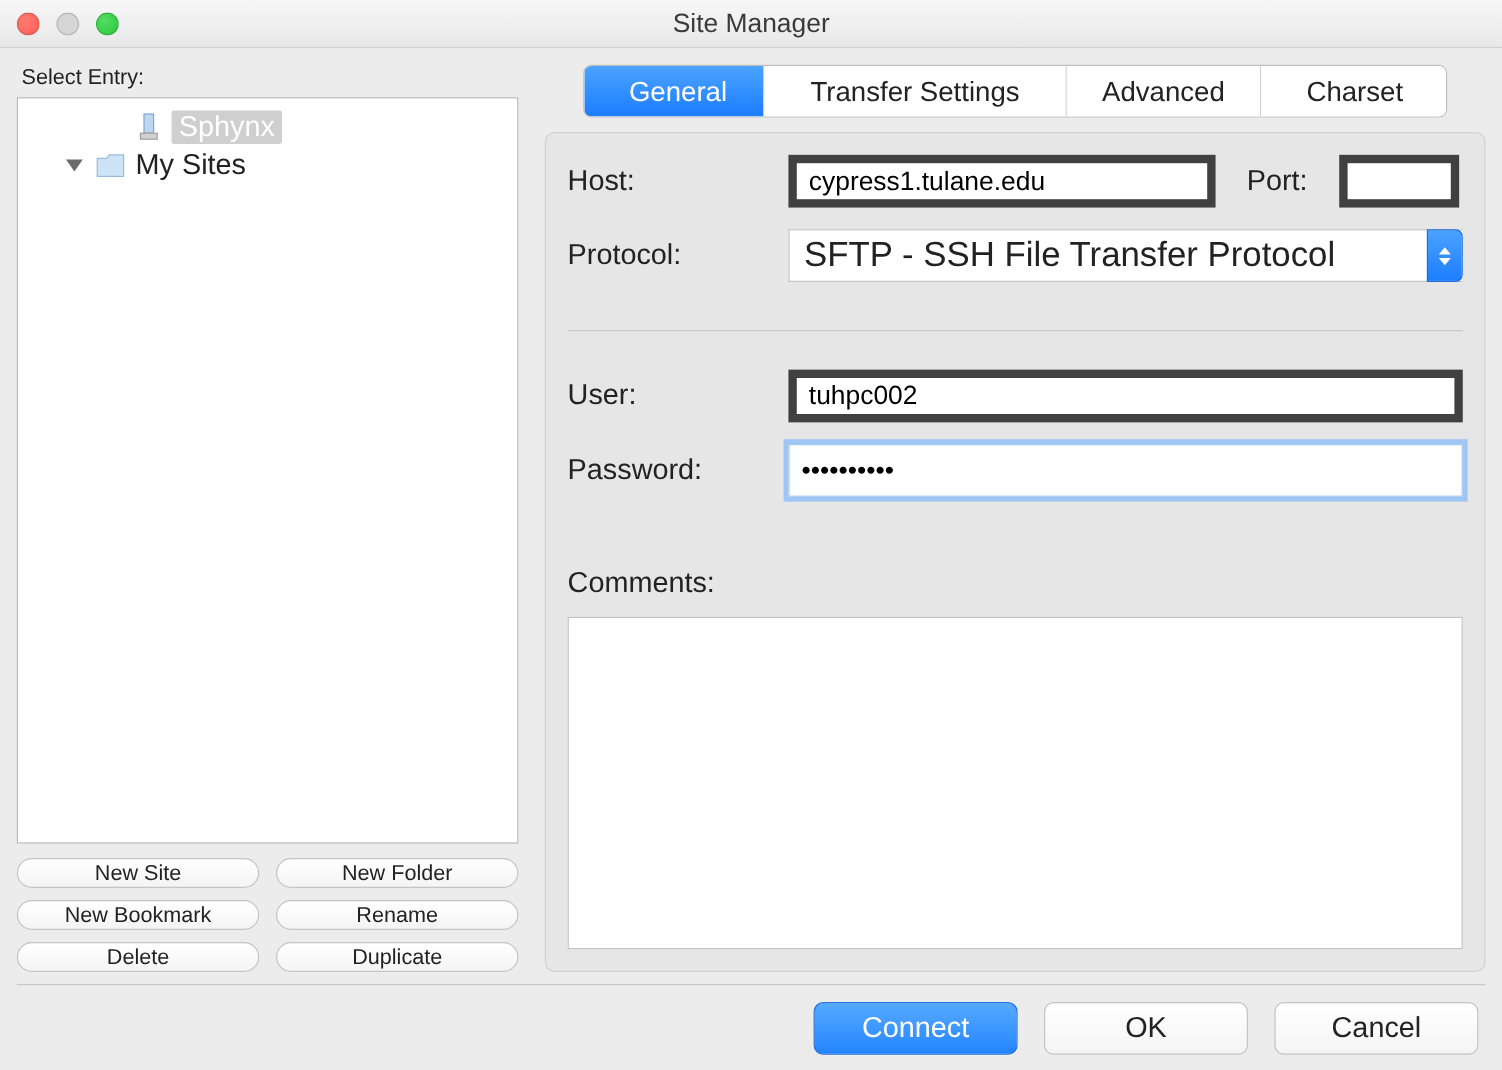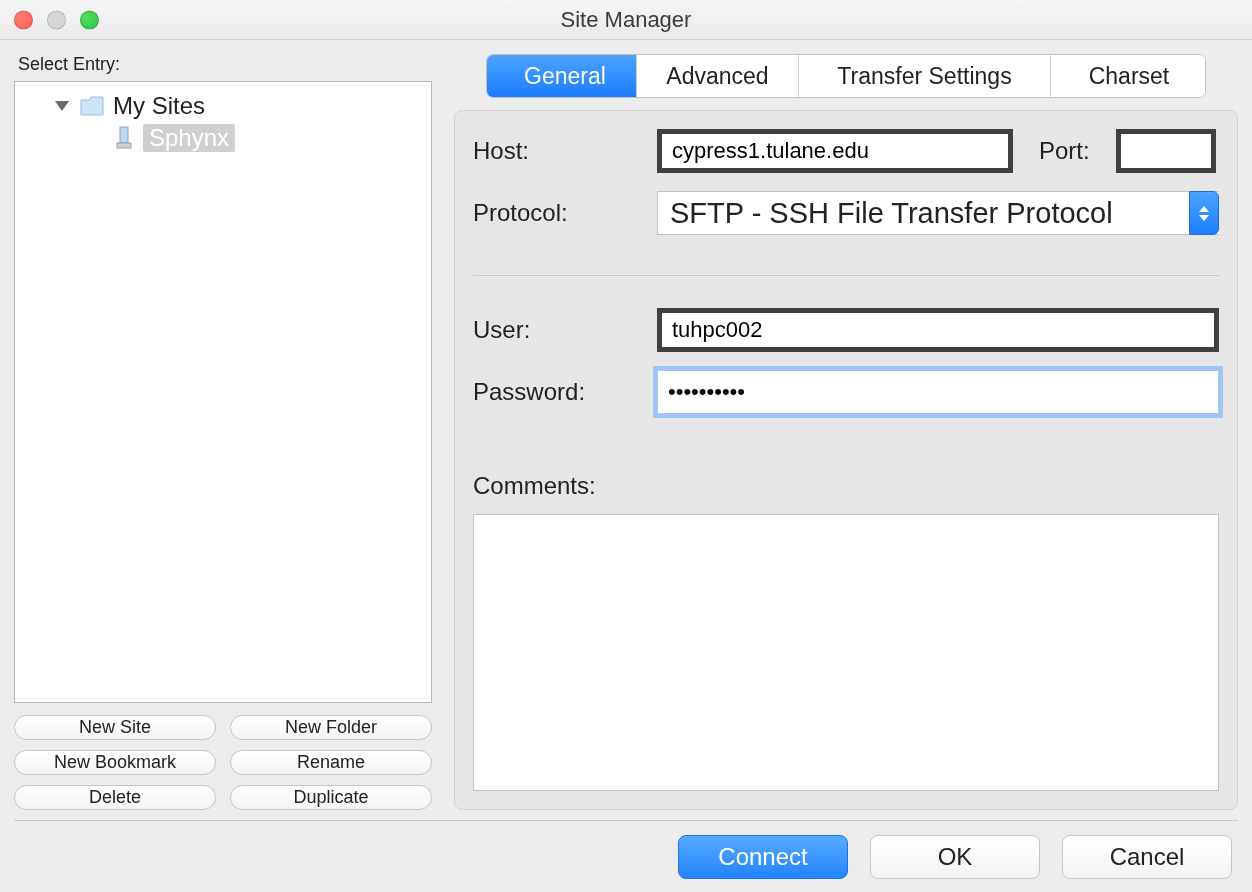--- a/index.html
+++ b/index.html
@@ -167,21 +167,21 @@
     gap: 26px;
     margin-bottom: 18px;
   }
   .formrow .flabel {
     width: 158px;
     font-size: 24px;
   }
 
   .textin {
     height: 44px;
-    border: 5px solid #404040;
+    border: 7px solid #404040;
     background: #fff;
     font-size: 22px;
     padding: 0 10px;
     font-family: inherit;
   }
   .textin.focus {
     outline: none;
     border: 1px solid #a0c8f0;
     box-shadow: 0 0 0 4px rgba(100,170,255,0.55);
   }
@@ -283,55 +283,55 @@
   </div>
   <div class="title">Site Manager</div>
 </div>
 
 <div class="content">
 
   <div class="left-panel">
     <div class="select-entry-label">Select Entry:</div>
 
     <div class="tree">
+      <div class="tree-row indent2">
+        <span class="site-icon">
+          <svg width="22" height="26" viewBox="0 0 22 26">
+            <rect x="7" y="2" width="8" height="16" fill="#bcd7ef" stroke="#7ea8d0"></rect>
+            <rect x="4" y="18" width="14" height="5" fill="#d0d0d0" stroke="#a0a0a0"></rect>
+          </svg>
+        </span>
+        <span class="tree-label sel">Sphynx</span>
+      </div>
       <div class="tree-row indent1">
         <span class="disclosure"></span>
         <span class="folder-icon">
           <svg width="26" height="24" viewBox="0 0 26 24">
             <path d="M2 6 L10 6 L12 3 L24 3 L24 21 L2 21 Z" fill="#cfe3f7" stroke="#9abbe0"></path>
           </svg>
         </span>
         <span class="tree-label">My Sites</span>
-      </div>
-      <div class="tree-row indent2">
-        <span class="site-icon">
-          <svg width="22" height="26" viewBox="0 0 22 26">
-            <rect x="7" y="2" width="8" height="16" fill="#bcd7ef" stroke="#7ea8d0"></rect>
-            <rect x="4" y="18" width="14" height="5" fill="#d0d0d0" stroke="#a0a0a0"></rect>
-          </svg>
-        </span>
-        <span class="tree-label sel">Sphynx</span>
       </div>
     </div>
 
     <div class="tree-buttons">
       <button class="btn">New Site</button>
       <button class="btn">New Folder</button>
       <button class="btn">New Bookmark</button>
       <button class="btn">Rename</button>
       <button class="btn">Delete</button>
       <button class="btn">Duplicate</button>
     </div>
   </div>
 
   <div class="right-panel">
     <div class="tabbar">
       <div class="tab general active">General</div>
+      <div class="tab transfer">Transfer Settings</div>
       <div class="tab advanced">Advanced</div>
-      <div class="tab transfer">Transfer Settings</div>
       <div class="tab charset">Charset</div>
     </div>
 
     <div class="tabpane">
 
       <div class="formrow">
         <div class="flabel">Host:</div>
         <input class="textin" style="width: 356px;" type="text" value="cypress1.tulane.edu">
         <div class="flabel" style="width:auto">Port:</div>
         <input class="textin" style="width: 100px;" type="text" value="">

